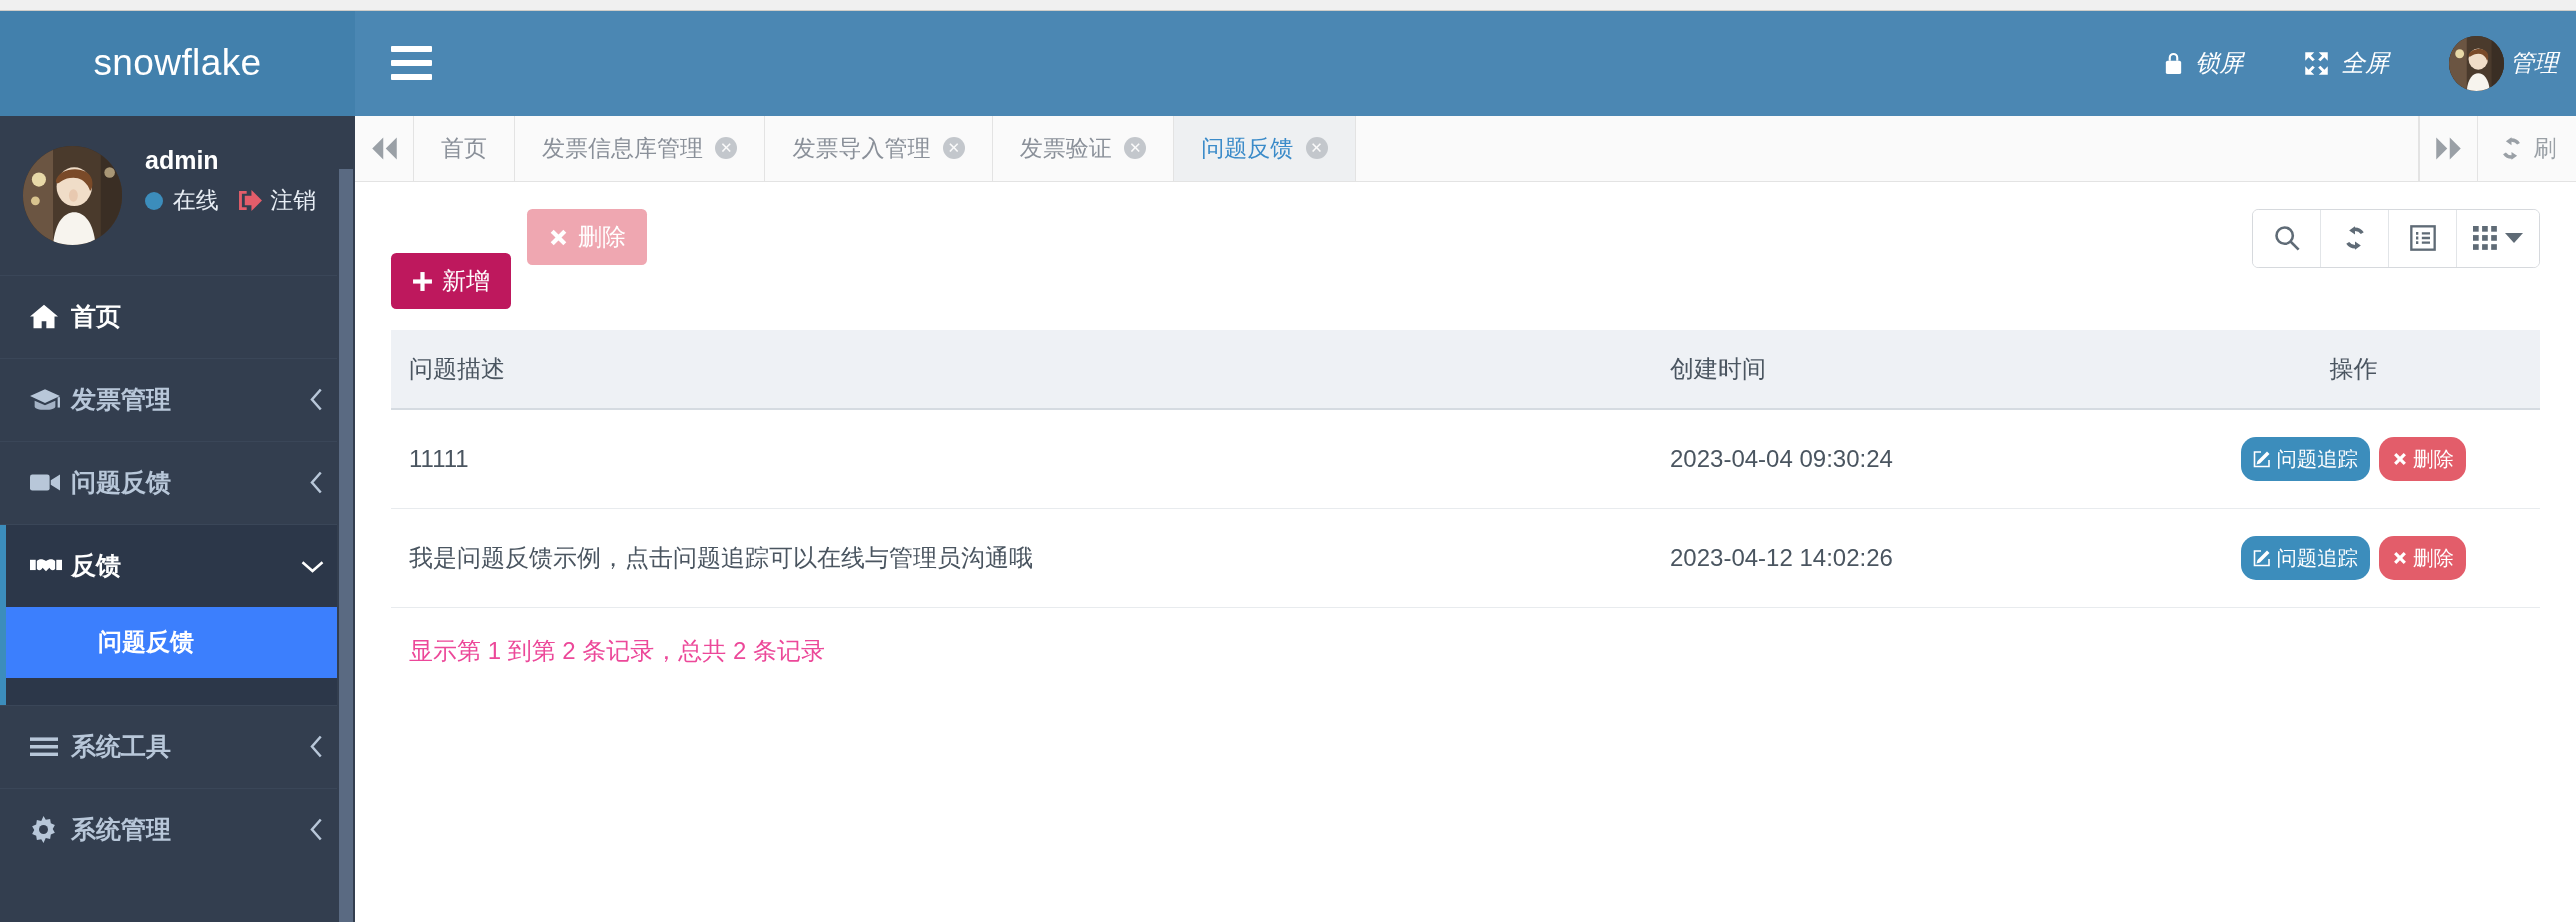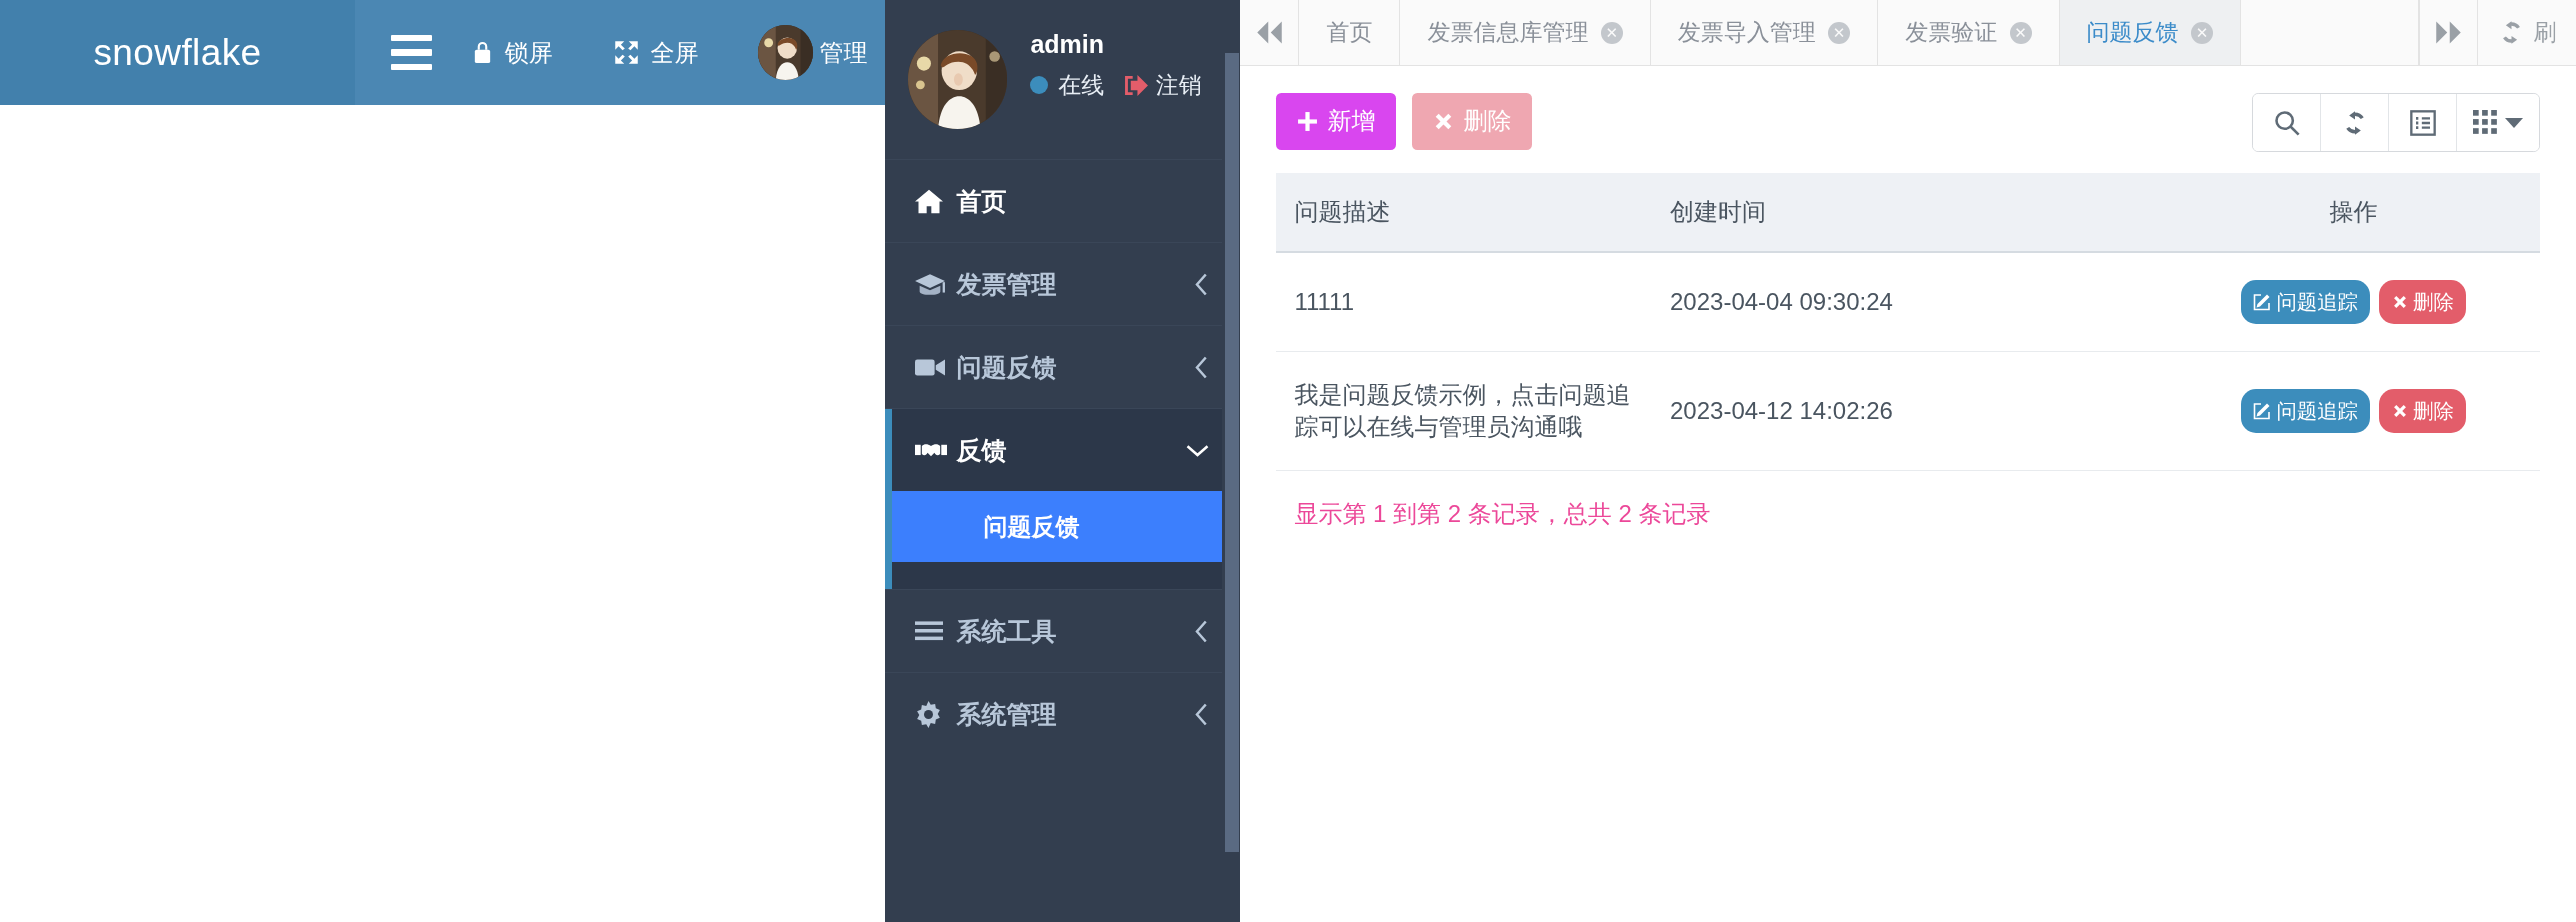--- a/index.html
+++ b/index.html
@@ -2,36 +2,36 @@
 <html style="font-size:14px"><head>
 <meta charset="utf-8">
 <style>
   * { box-sizing: border-box; margin: 0; padding: 0; }
   html, body {
     width: 2576px; height: 922px;
     overflow: hidden;
     font-family: "Liberation Sans", "DejaVu Sans", sans-serif;
     background: #ffffff;
   }
-  .app { position: relative; width: 2576px; height: 922px; display: flex; flex-direction: row; }
+  .app { position: relative; width: 2576px; height: 922px; display: flex; flex-direction: column; }
 
   
   .top-strip { height: 10.7px; background: #f0f0f0; border-bottom: 0.9px solid #cfcdc9; flex: none; }
 
   
   .header { height: 105px; flex: none; display: flex; align-items: stretch; background: #4b87b3; }
   .logo-box {
     width: 355px; flex: none; background: #4280ac;
     display: flex; align-items: center; justify-content: center;
   }
   .logo-text { color: #ffffff; font-size: 37px; font-weight: 400; letter-spacing: 0.4px; }
   .header-main { flex: 1; display: flex; align-items: center; padding: 0 0 0 36px; }
   .hamburger { width: 50px; height: 41px; display: flex; flex-direction: column; justify-content: center; gap: 8px; cursor: pointer; }
   .hamburger span { display: block; height: 6.2px; background: #ffffff; border-radius: 0.9px; width: 41px; }
-  .header-right { margin-left: auto; display: flex; align-items: center; gap: 0; padding-right: 0; height: 100%; }
+  .header-right { margin-left: auto; display: flex; align-items: center; gap: 0; padding-right: 0; height: 100%; font-style: italic; }
   .hdr-item {
     display: flex; align-items: center; gap: 10.7px; color: #ffffff;
     font-size: 24px; padding: 0 30px; height: 100%; cursor: pointer; white-space: nowrap;
   }
   .hdr-item svg { display: block; }
   .hdr-avatar-wrap { display: flex; align-items: center; gap: 6px; padding: 0 18px 0 30px; height: 100%; cursor: pointer; justify-content: center; }
   .avatar-sm {
     width: 55px; height: 55px; border-radius: 50%; flex: none; overflow: hidden;
     background: #3b3028; position: relative;
   }
@@ -115,21 +115,21 @@
     font-size: 23px; cursor: pointer; white-space: nowrap; overflow: hidden; background: #fafafa;
   }
 
   
   .toolbar { padding: 27px 36px 0 36px; display: flex; align-items: flex-start; }
   .btn {
     display: inline-flex; align-items: center; gap: 9px; border: none; border-radius: 5.3px;
     font-size: 24px; padding: 12.4px 21px; cursor: pointer; color: #ffffff;
     font-family: "Liberation Sans", sans-serif;
   }
-  .btn-primary { background: #d946ef; }
+  .btn-primary { background: #be185d; margin-top: 44px; }
   .btn-danger-disabled { background: #efa7b1; }
   .toolbar-right { margin-left: auto; display: flex; border: 0.9px solid #d6d9dd; border-radius: 6.2px; overflow: hidden; background: #ffffff; }
   .tb-icon-btn {
     width: 68px; height: 57px; display: flex; align-items: center; justify-content: center;
     border-right: 0.9px solid #e2e5e8; background: #ffffff; cursor: pointer; color: #5f6b76;
   }
   .tb-icon-btn:last-child { border-right: none; gap: 7px; width: 82px; }
   .caret-down { width: 0; height: 0; border-left: 9px solid transparent; border-right: 9px solid transparent; border-top: 10.7px solid #5f6b76; }
 
   

